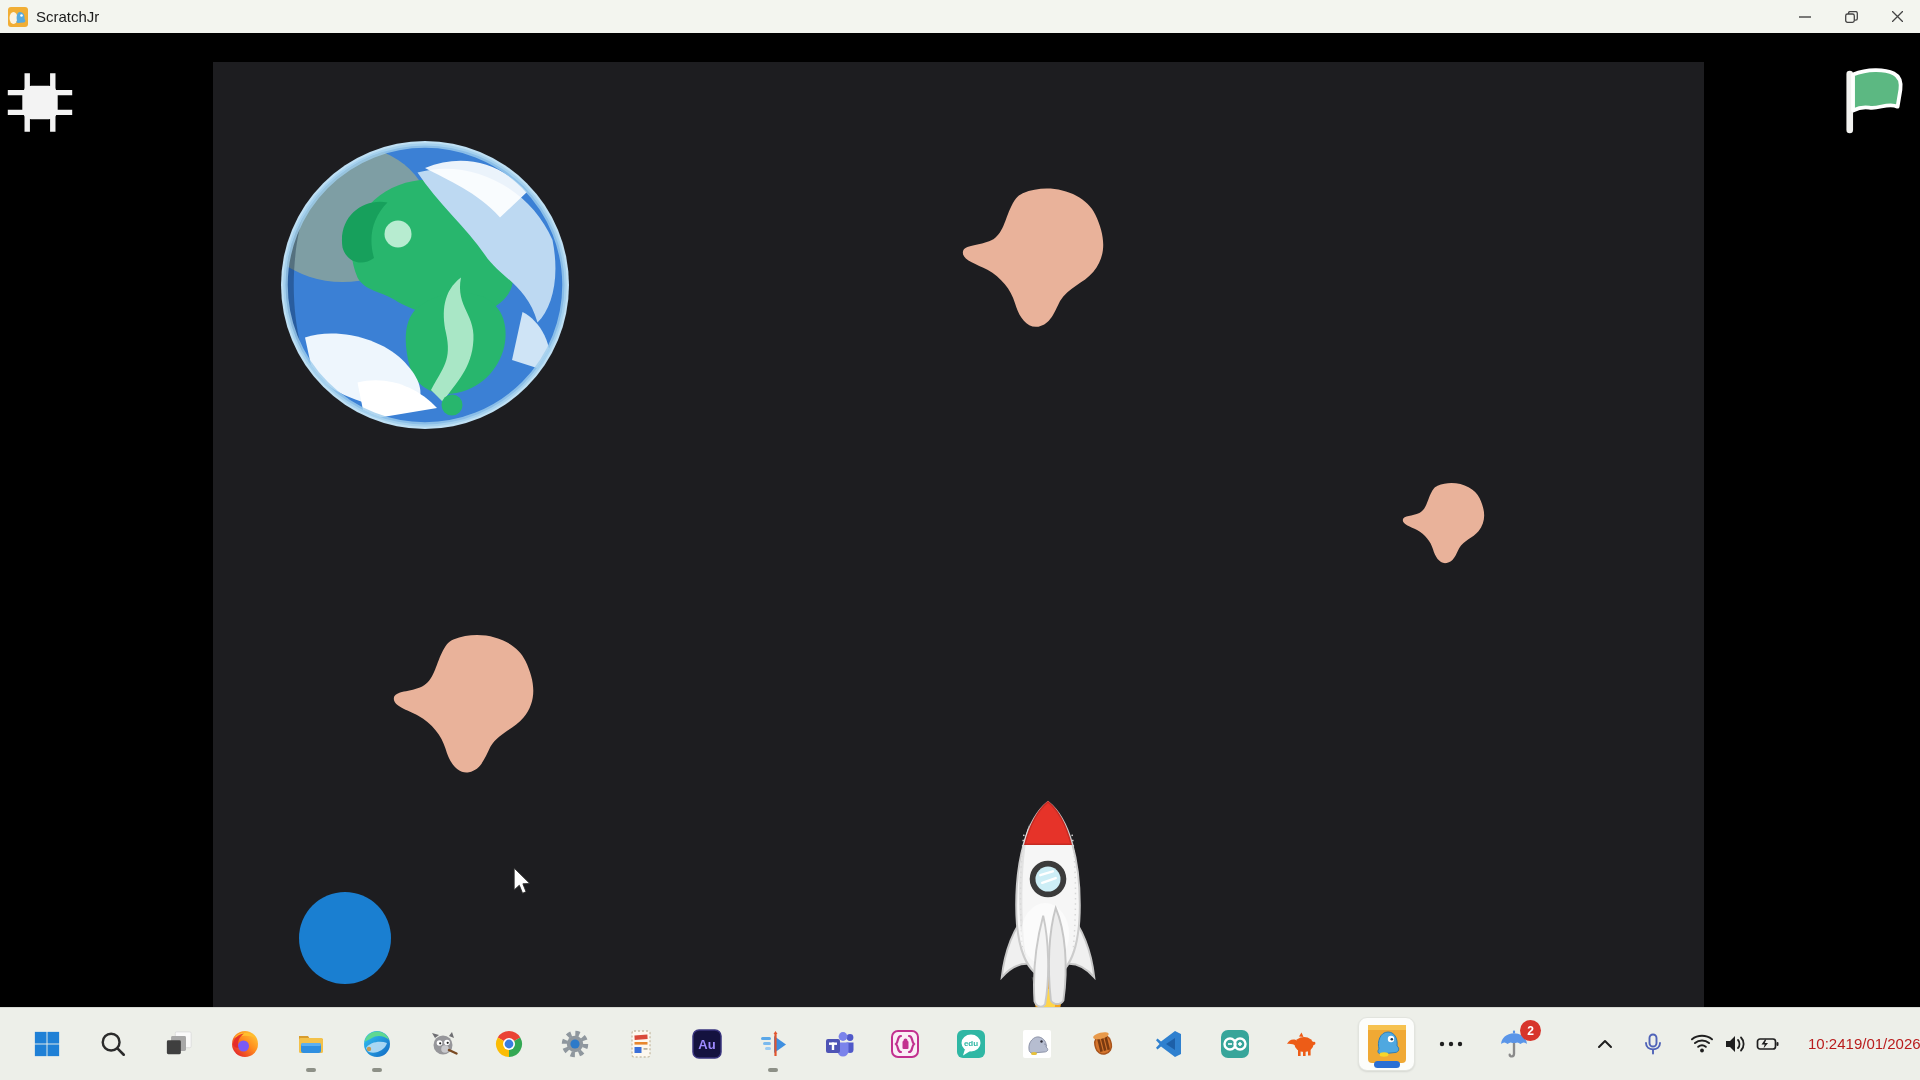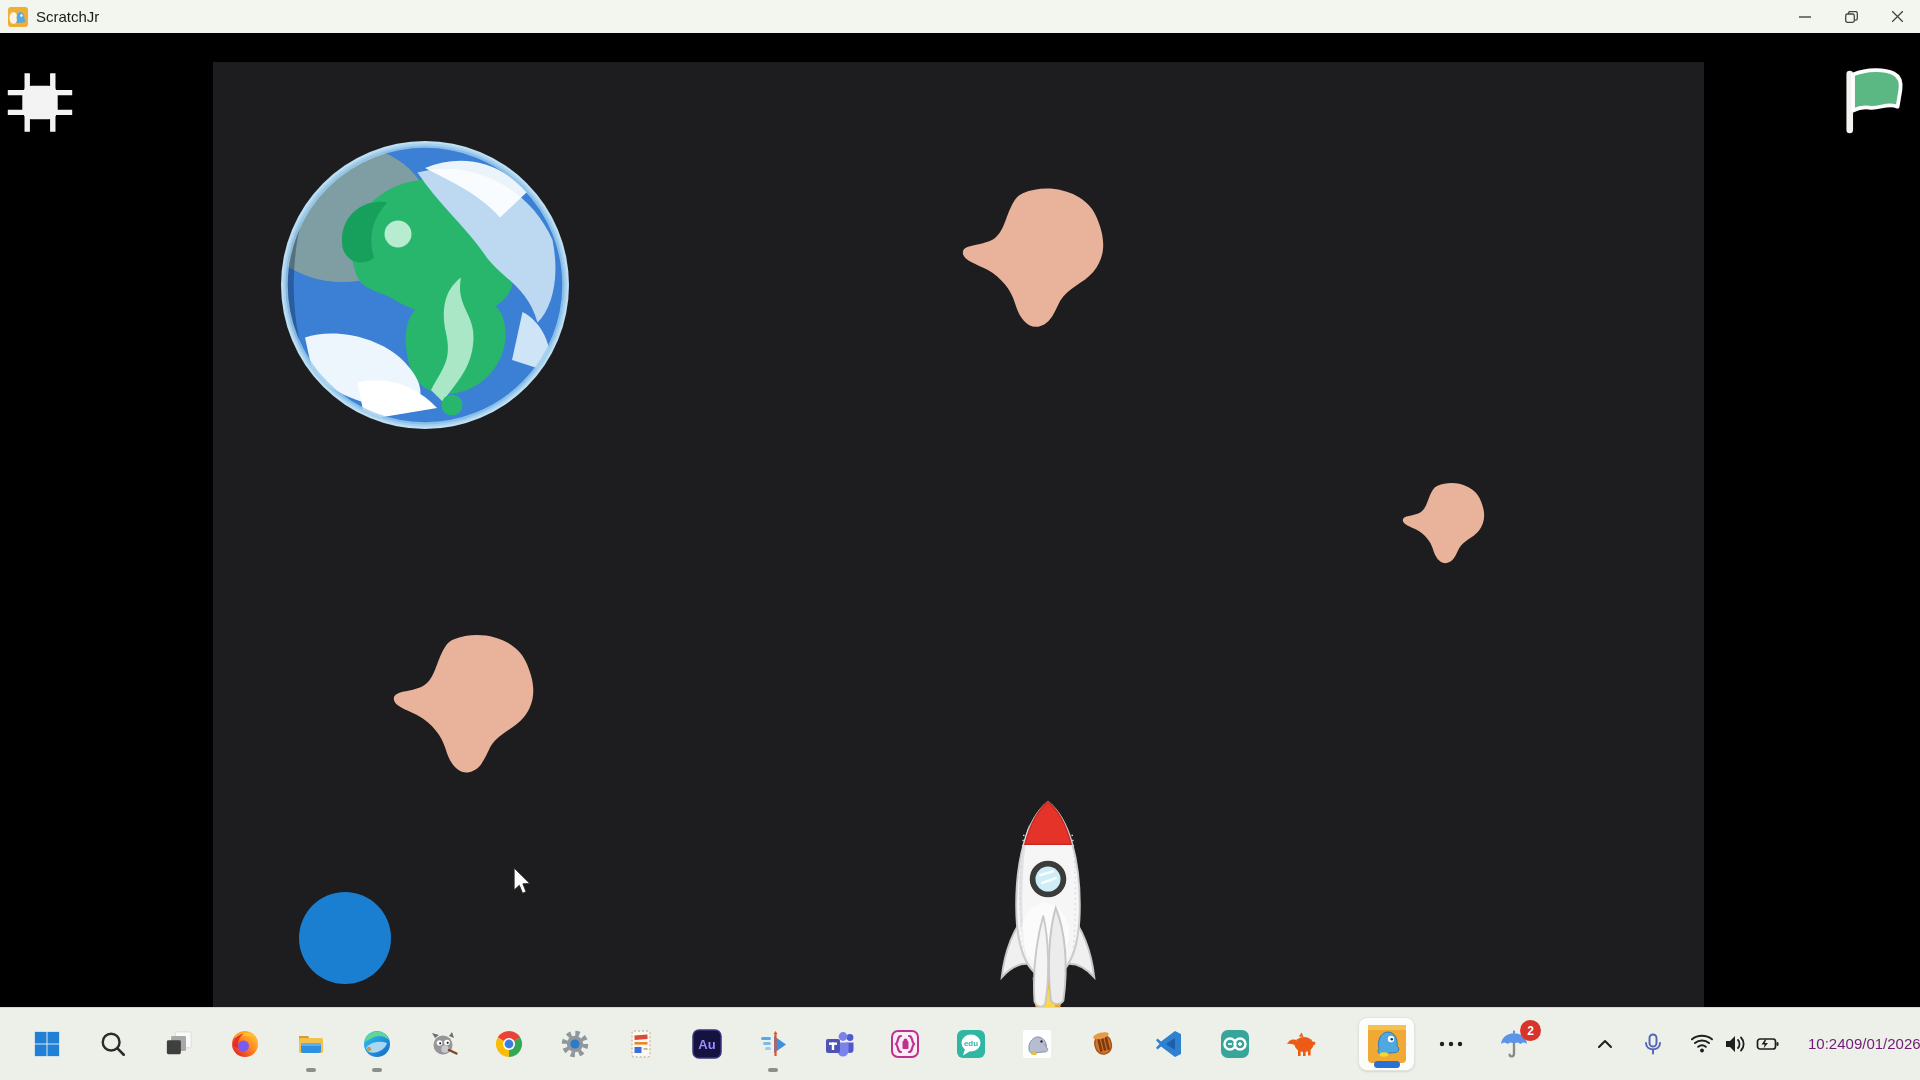--- a/index.html
+++ b/index.html
@@ -53,21 +53,21 @@
     transform:translateX(-50%); width:26px; height:7px; border-radius:4px;
     background:#2a6fd4; }
   .tray { margin-left:auto; display:flex; align-items:center; }
   .tray-btn { background:transparent; border:none; display:flex; align-items:center;
     justify-content:center; position:relative; border-radius:5px; }
   .badge { position:absolute; top:-4px; right:-7px; width:21px; height:21px;
     border-radius:50%; background:#d7352c; color:#fff; font-size:12px;
     font-weight:bold; display:flex; align-items:center; justify-content:center; }
   .net-pill { display:flex; align-items:center; gap:9px; padding:4px 2px;
     margin:0 14px 0 16px; }
-  .clock { text-align:center; font-size:15px; color:#701a75; line-height:18px;
+  .clock { text-align:center; font-size:15px; color:#b91c1c; line-height:18px;
     margin-left:12px; }
 </style>
 </head>
 <body>
 
 <div class="screen">
 
   <div class="titlebar">
     <svg class="tb-appicon" viewBox="0 0 20 20">
       <rect x="0" y="0" width="20" height="20" rx="3" fill="#f1ae35"></rect>
@@ -467,18 +467,18 @@
           <path d="M18,5.5 C21.5,9 21.5,15 18,18.5" fill="none" stroke="#1f1f1f" stroke-width="1.8" stroke-linecap="round"></path>
         </svg>
         <svg width="24" height="24" viewBox="0 0 24 24">
           <rect x="1.5" y="7" width="18" height="10" rx="2.5" fill="none" stroke="#1f1f1f" stroke-width="1.7"></rect>
           <rect x="20.5" y="10" width="2" height="4" rx="1" fill="#1f1f1f"></rect>
           <path d="M9,7.5 L5.5,12.5 H8.7 L7.5,16.5 L12,11 H8.8 L10.3,7.5 Z" fill="#1f1f1f"></path>
         </svg>
       </button>
       <button class="tray-btn clock">
         <div>10:24</div>
-        <div>09/01/2026</div>
+        <div>19/01/2026</div>
       </button>
     </div>
   </div>
 
 </div>
 
 </body></html>

